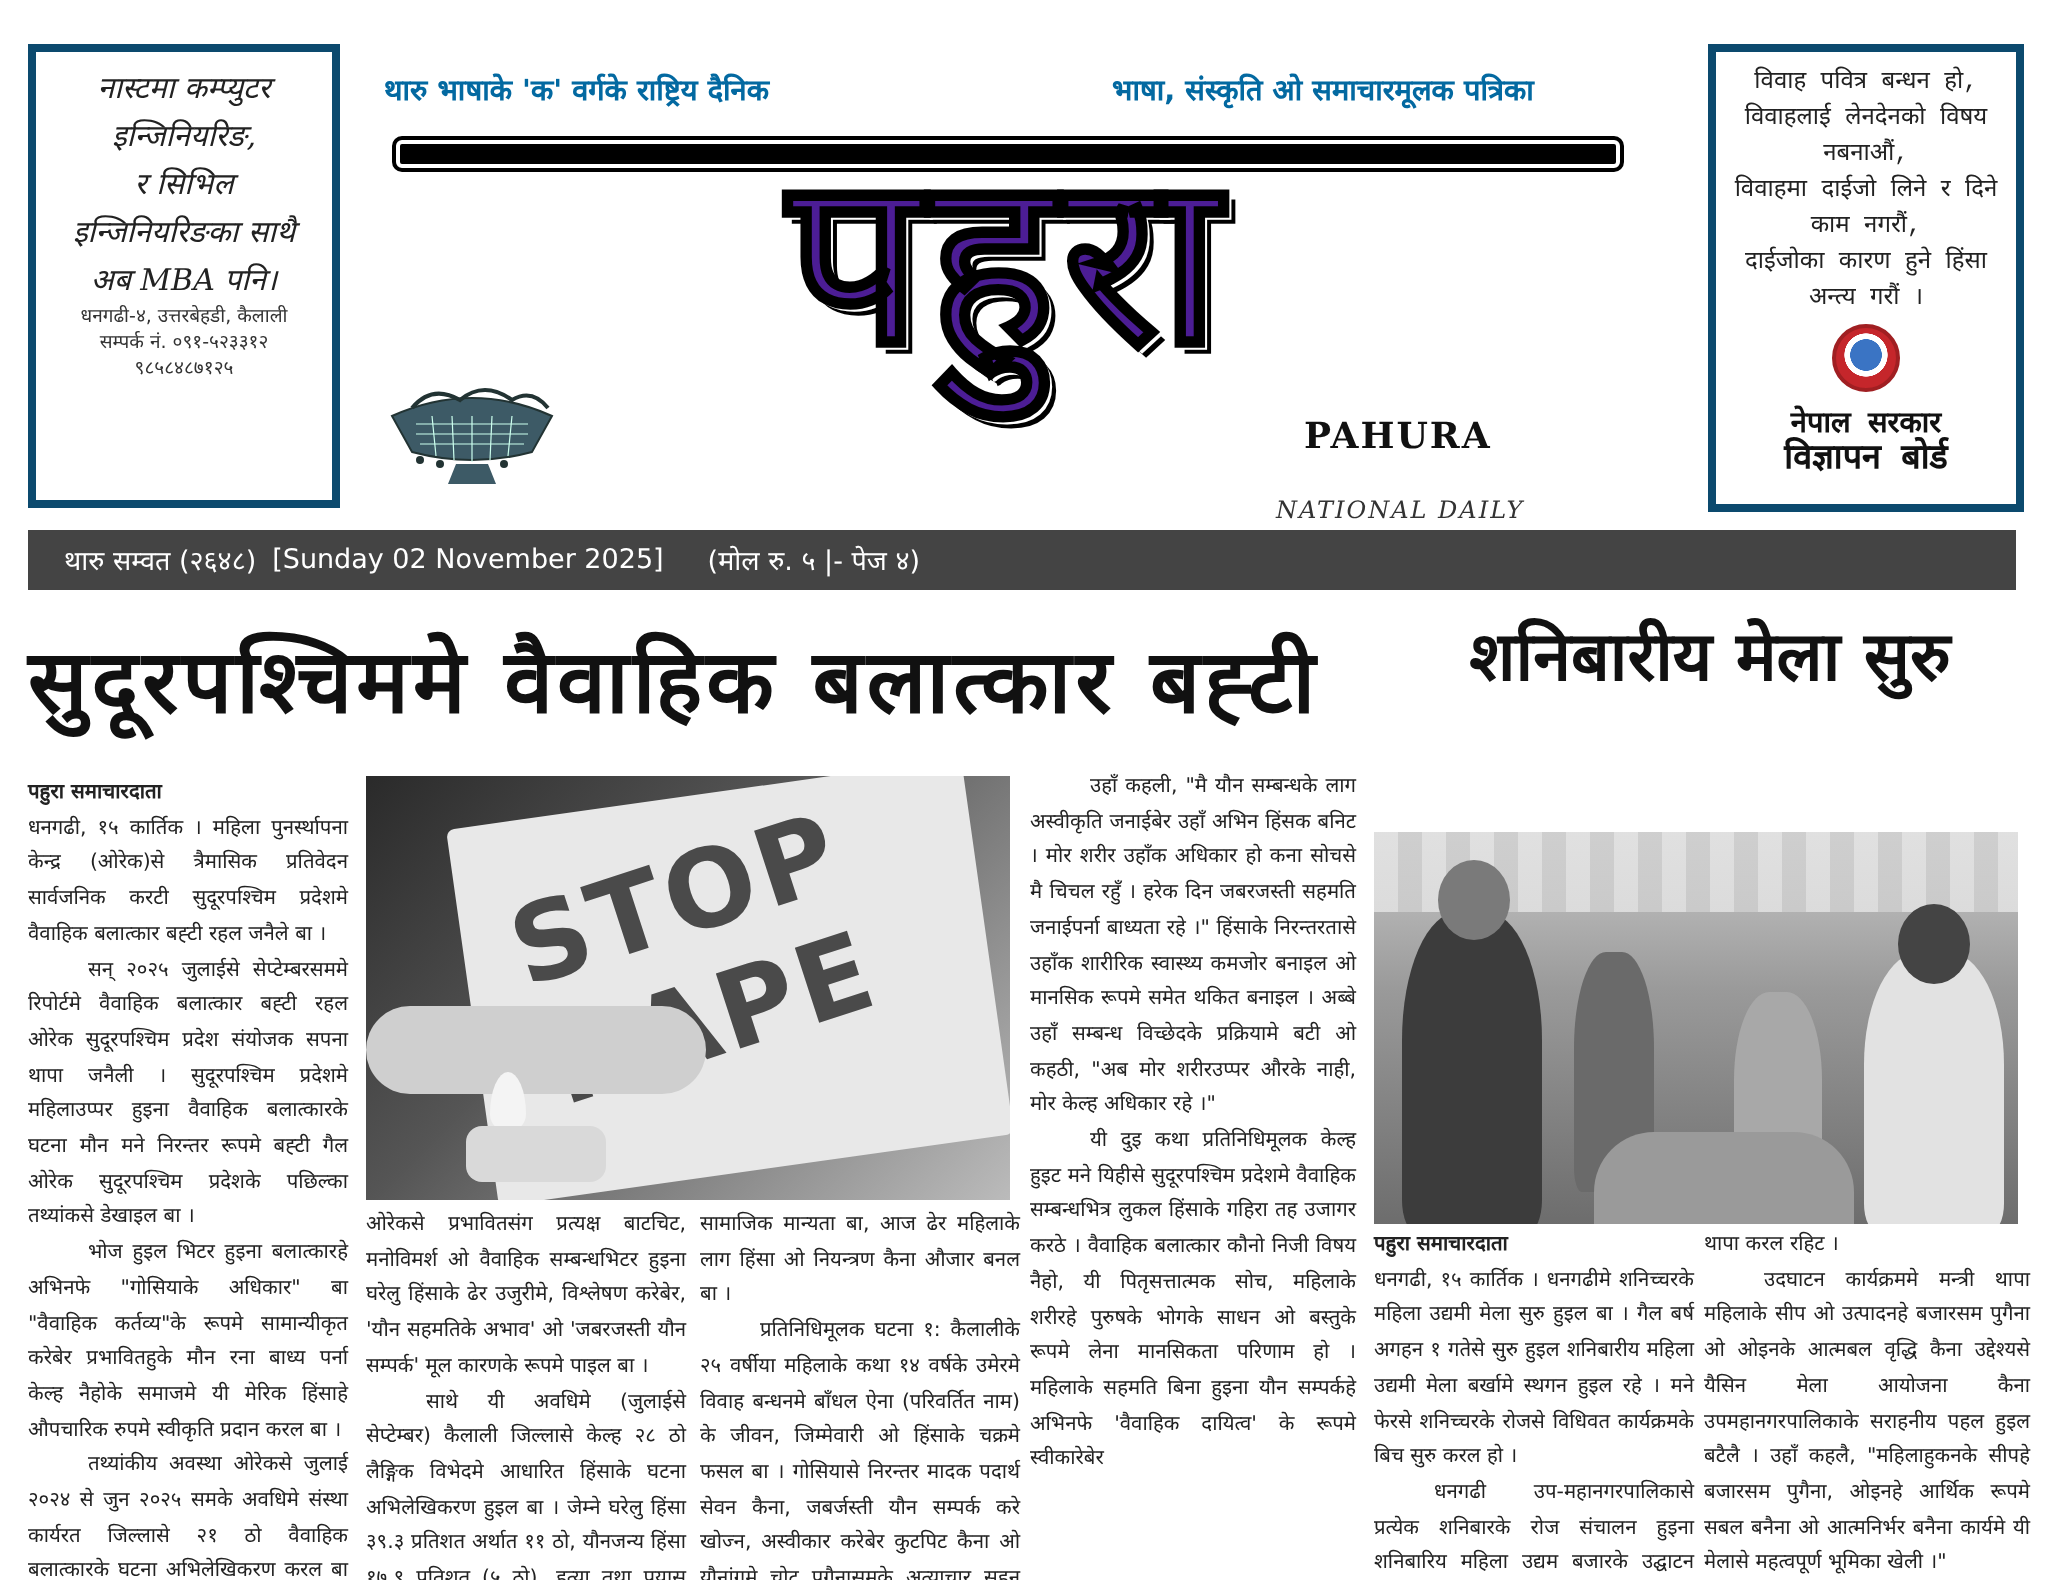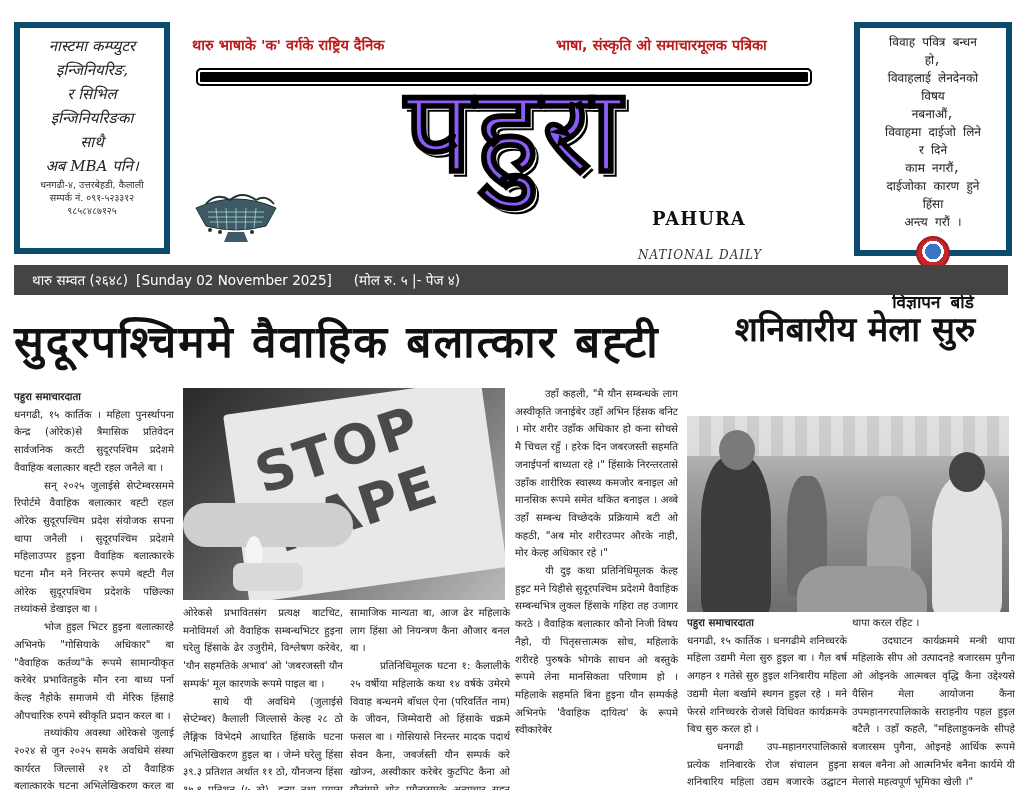--- a/index.html
+++ b/index.html
@@ -1,31 +1,31 @@
 <!DOCTYPE html>
 <html><head>
 <meta charset="utf-8">
 <style>
   * { box-sizing: border-box; margin: 0; padding: 0; }
   body { width: 1024px; height: 790px; overflow: hidden; background: #fff; font-family: "DejaVu Sans", sans-serif; color: #111; position: relative; }
   .abs { position: absolute; }
-  .ad-box { border: 6px solid #0c4a6e; background: #fff; padding: 6px 20px; text-align: center; }
+  .ad-box { border: 4px solid #0c4a6e; background: #fff; padding: 6px 4px; text-align: center; }
   .ad-left { left: 14px; top: 22px; width: 156px; height: 232px; }
   .ad-left .line { font-family: "DejaVu Serif", serif; font-style: italic; font-size: 15px; line-height: 24px; color: #222; }
   .ad-left .college { font-size: 17px; font-weight: bold; margin-top: 6px; }
   .ad-left .small { font-size: 9.5px; line-height: 13px; color: #333; }
   .ad-right { left: 854px; top: 22px; width: 158px; height: 234px; font-family: Liberation Mono, monospace; }
   .ad-right .line { font-size: 12px; line-height: 18px; color: #222; }
   .ad-right .gov1 { font-size: 14.5px; font-weight: bold; margin-top: 4px; }
   .ad-right .gov2 { font-size: 17px; font-weight: bold; line-height: 20px; }
   .emblem { width: 34px; height: 34px; margin: 4px auto 0; border-radius: 50%; background: radial-gradient(circle at 50% 45%, #3a74c4 0 35%, #fff 36% 48%, #c5262b 49% 100%); border: 2px solid #a01f22; }
-  .tagline { font-size: 14.5px; font-weight: bold; color: #b91c1c; }
+  .tagline { font-size: 14.5px; font-weight: bold; color: #0369a1; }
   .masthead { left: 198px; top: 70px; width: 612px; height: 128px; }
   .mast-bar { position: absolute; left: 0; top: 0; width: 612px; height: 14px; background: #000; border: 2px solid #fff; outline: 2px solid #000; border-radius: 3px; }
-  .mast-text { position: absolute; left: 11px; top: -10px; width: 612px; text-align: center; font-size: 118px; font-weight: bold; color: #8b5cf6; letter-spacing: 4px; line-height: 140px; -webkit-text-stroke: 2px #000; text-shadow: 2px 2px 0 #fff, 4px 4px 0 #000; }
+  .mast-text { position: absolute; left: 0; top: -10px; width: 612px; text-align: center; font-size: 118px; font-weight: bold; color: #4c1d95; letter-spacing: 4px; line-height: 140px; -webkit-text-stroke: 2px #000; text-shadow: 2px 2px 0 #fff, 4px 4px 0 #000; }
   .basket { left: 186px; top: 186px; width: 100px; height: 60px; }
   .brand-en { left: 652px; top: 208px; font-family: "DejaVu Serif", serif; font-weight: bold; font-size: 18px; letter-spacing: 1px; }
   .brand-sub { left: 638px; top: 248px; font-family: "DejaVu Serif", serif; font-style: italic; font-size: 12px; letter-spacing: 1px; color: #333; }
   .dateline { left: 14px; top: 265px; width: 994px; height: 30px; background: #444; color: #fff; font-size: 13.5px; display: flex; align-items: center; padding-left: 18px; white-space: nowrap; }
   .dateline span { margin-right: 22px; }
   .headline-main { left: 14px; top: 302px; width: 670px; font-size: 44px; font-weight: bold; text-align: left; letter-spacing: 2px; line-height: 80px; }
   .headline-side { left: 690px; top: 304px; width: 330px; font-size: 34px; font-weight: bold; text-align: center; line-height: 50px; }
   .col { font-size: 10.2px; line-height: 17.7px; text-align: justify; color: #222; }
   .col p { text-indent: 30px; }
   .col .byline { font-weight: bold; text-indent: 0; }

